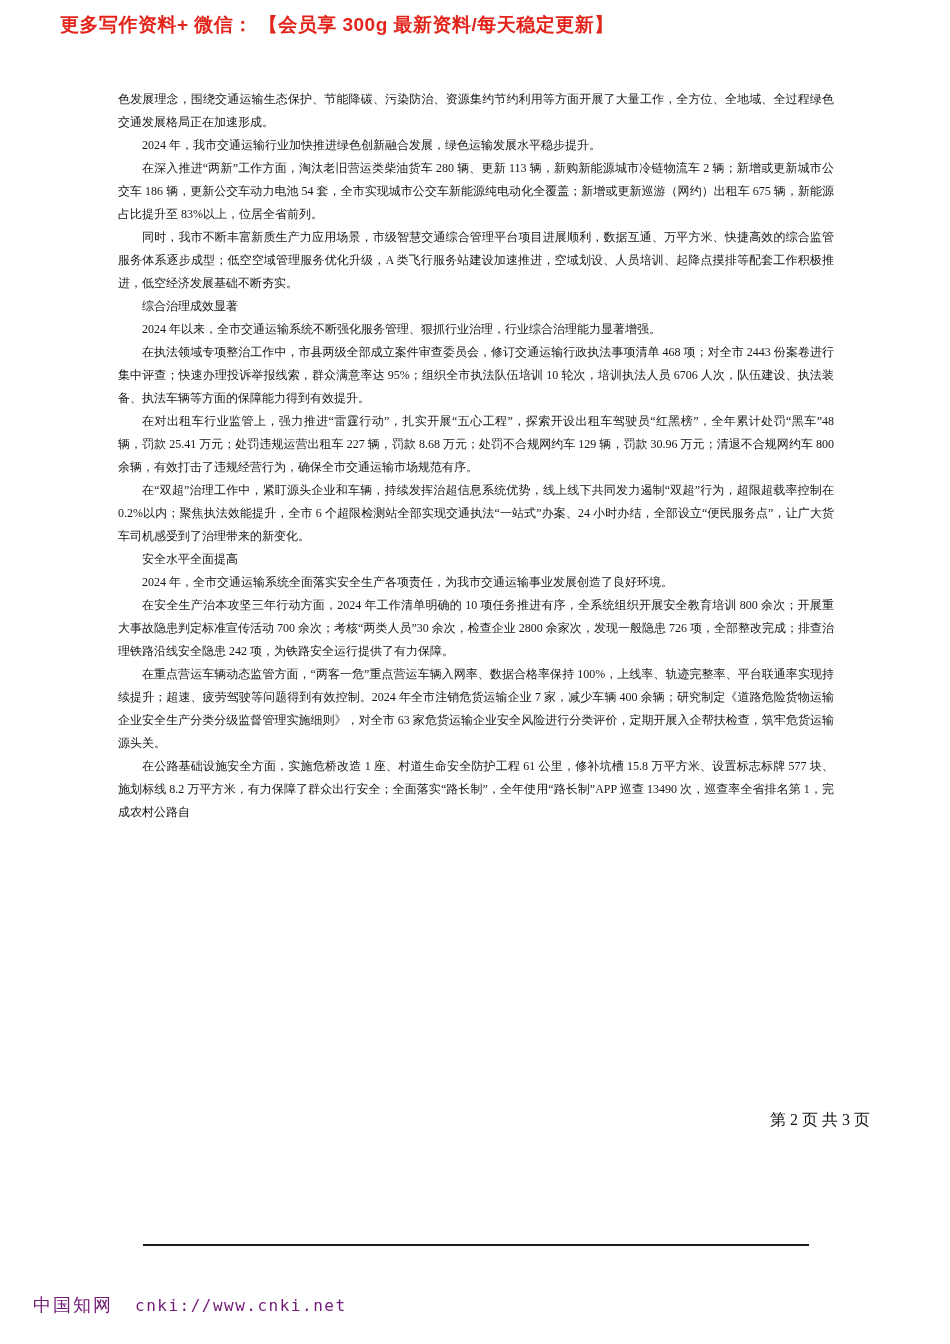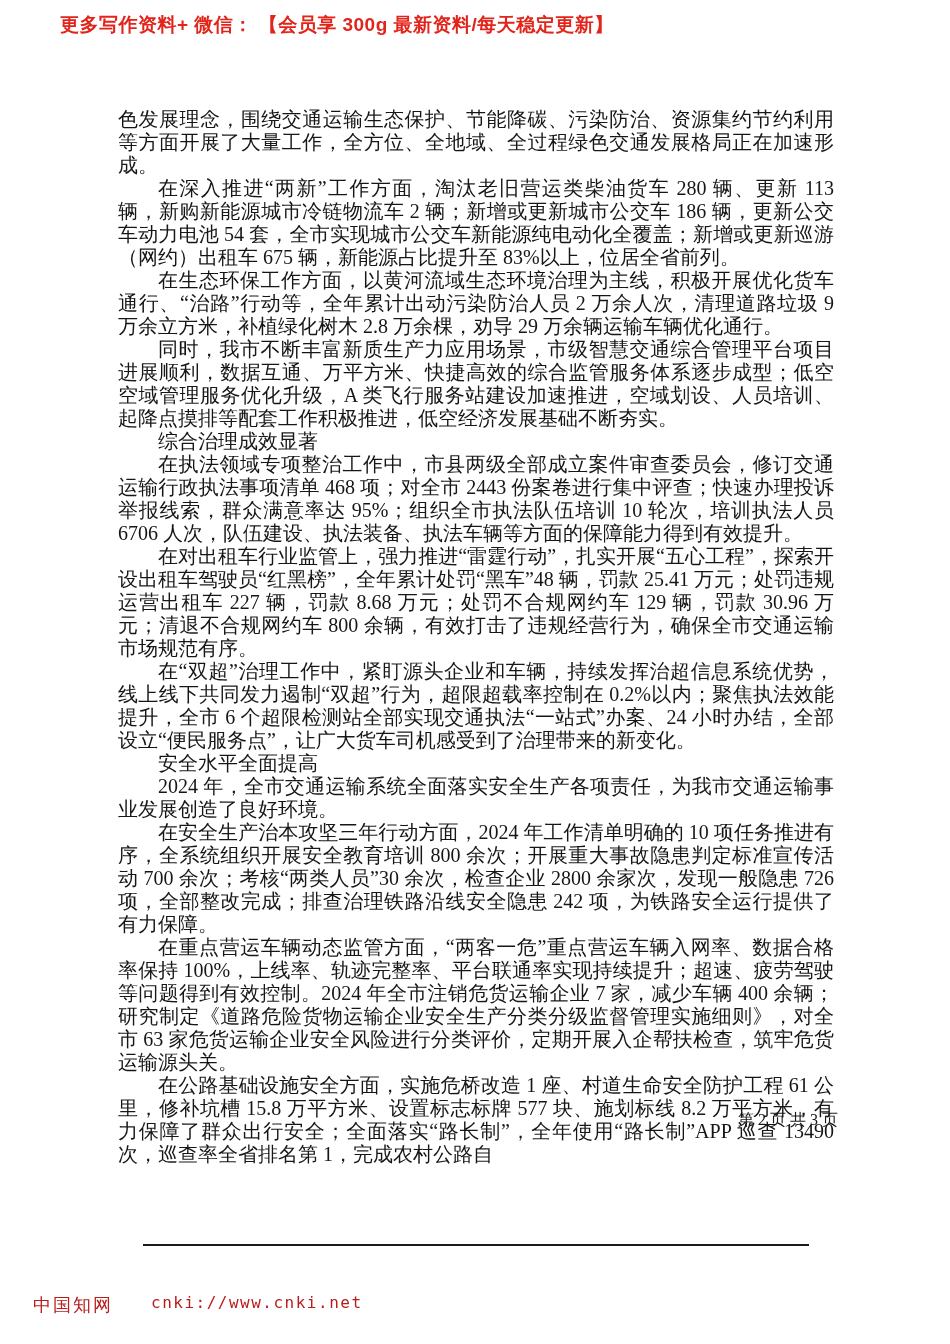--- a/index.html
+++ b/index.html
@@ -20,54 +20,53 @@
     font-weight: 700;
     letter-spacing: 0.5px;
     color: #e2241b;
     white-space: nowrap;
   }
   .doc-body {
     position: absolute;
     left: 118px;
     top: 88px;
     width: 716px;
-    font-size: 20px;
+    font-size: 12px;
     line-height: 23px;
     color: #161616;
     text-align: justify;
-    margin-top: 20px;
   }
   .doc-body p { margin: 0; }
   .doc-body p.indent { text-indent: 2em; }
   .page-footer {
     position: absolute;
     top: 1110px;
-    left: 714px;
+    left: 746px;
     width: 124px;
     font-size: 16px;
     color: #161616;
     text-align: right;
     white-space: nowrap;
   }
   .footer-divider {
     position: absolute;
     left: 143px;
     top: 1244px;
     width: 666px;
     height: 2px;
     background: #1b1b1b;
   }
   .watermark {
     position: absolute;
     left: 33px;
     top: 1293px;
     display: flex;
-    align-items: flex-start;
-    gap: 38px;
-    color: #b91c1c;
+    align-items: center;
+    gap: 22px;
+    color: #701a75;
   }
   .watermark .site-name {
     font-family: "Liberation Serif", serif;
     font-size: 18px;
     letter-spacing: 2px;
   }
   .watermark .site-url {
     font-family: "DejaVu Sans Mono", monospace;
     font-size: 16px;
     letter-spacing: 1.5px;
@@ -75,24 +74,25 @@
 </style>
 </head>
 <body>
 
 <div class="page">
 
   <div class="promo-header">更多写作资料+ 微信： 【会员享 300g 最新资料/每天稳定更新】</div>
 
   <div class="doc-body">
     <p>色发展理念，围绕交通运输生态保护、节能降碳、污染防治、资源集约节约利用等方面开展了大量工作，全方位、全地域、全过程绿色交通发展格局正在加速形成。</p>
+    <p class="indent">2024 年，我市交通运输行业加快推进绿色创新融合发展，绿色运输发展水平稳步提升。</p>
     <p class="indent">在深入推进“两新”工作方面，淘汰老旧营运类柴油货车 280 辆、更新 113 辆，新购新能源城市冷链物流车 2 辆；新增或更新城市公交车 186 辆，更新公交车动力电池 54 套，全市实现城市公交车新能源纯电动化全覆盖；新增或更新巡游（网约）出租车 675 辆，新能源占比提升至 83%以上，位居全省前列。</p>
-    <p class="indent">在生态环保工作方面，以黄河流域生态环境治理为主线，积极开展优化货车通行、“治路”行动等，全年累计出动污染防治人员 2 万余人次，清理道路垃圾 9 万余立方米，补植绿化树木 2.8 万余棵，劝导 29 万余辆运输车辆优化通行。</p>
     <p class="indent">同时，我市不断丰富新质生产力应用场景，市级智慧交通综合管理平台项目进展顺利，数据互通、万平方米、快捷高效的综合监管服务体系逐步成型；低空空域管理服务优化升级，A 类飞行服务站建设加速推进，空域划设、人员培训、起降点摸排等配套工作积极推进，低空经济发展基础不断夯实。</p>
     <p class="indent">综合治理成效显著</p>
+    <p class="indent">2024 年以来，全市交通运输系统不断强化服务管理、狠抓行业治理，行业综合治理能力显著增强。</p>
     <p class="indent">在执法领域专项整治工作中，市县两级全部成立案件审查委员会，修订交通运输行政执法事项清单 468 项；对全市 2443 份案卷进行集中评查；快速办理投诉举报线索，群众满意率达 95%；组织全市执法队伍培训 10 轮次，培训执法人员 6706 人次，队伍建设、执法装备、执法车辆等方面的保障能力得到有效提升。</p>
     <p class="indent">在对出租车行业监管上，强力推进“雷霆行动”，扎实开展“五心工程”，探索开设出租车驾驶员“红黑榜”，全年累计处罚“黑车”48 辆，罚款 25.41 万元；处罚违规运营出租车 227 辆，罚款 8.68 万元；处罚不合规网约车 129 辆，罚款 30.96 万元；清退不合规网约车 800 余辆，有效打击了违规经营行为，确保全市交通运输市场规范有序。</p>
     <p class="indent">在“双超”治理工作中，紧盯源头企业和车辆，持续发挥治超信息系统优势，线上线下共同发力遏制“双超”行为，超限超载率控制在 0.2%以内；聚焦执法效能提升，全市 6 个超限检测站全部实现交通执法“一站式”办案、24 小时办结，全部设立“便民服务点”，让广大货车司机感受到了治理带来的新变化。</p>
     <p class="indent">安全水平全面提高</p>
     <p class="indent">2024 年，全市交通运输系统全面落实安全生产各项责任，为我市交通运输事业发展创造了良好环境。</p>
     <p class="indent">在安全生产治本攻坚三年行动方面，2024 年工作清单明确的 10 项任务推进有序，全系统组织开展安全教育培训 800 余次；开展重大事故隐患判定标准宣传活动 700 余次；考核“两类人员”30 余次，检查企业 2800 余家次，发现一般隐患 726 项，全部整改完成；排查治理铁路沿线安全隐患 242 项，为铁路安全运行提供了有力保障。</p>
     <p class="indent">在重点营运车辆动态监管方面，“两客一危”重点营运车辆入网率、数据合格率保持 100%，上线率、轨迹完整率、平台联通率实现持续提升；超速、疲劳驾驶等问题得到有效控制。2024 年全市注销危货运输企业 7 家，减少车辆 400 余辆；研究制定《道路危险货物运输企业安全生产分类分级监督管理实施细则》，对全市 63 家危货运输企业安全风险进行分类评价，定期开展入企帮扶检查，筑牢危货运输源头关。</p>
     <p class="indent">在公路基础设施安全方面，实施危桥改造 1 座、村道生命安全防护工程 61 公里，修补坑槽 15.8 万平方米、设置标志标牌 577 块、施划标线 8.2 万平方米，有力保障了群众出行安全；全面落实“路长制”，全年使用“路长制”APP 巡查 13490 次，巡查率全省排名第 1，完成农村公路自</p>
   </div>
 

